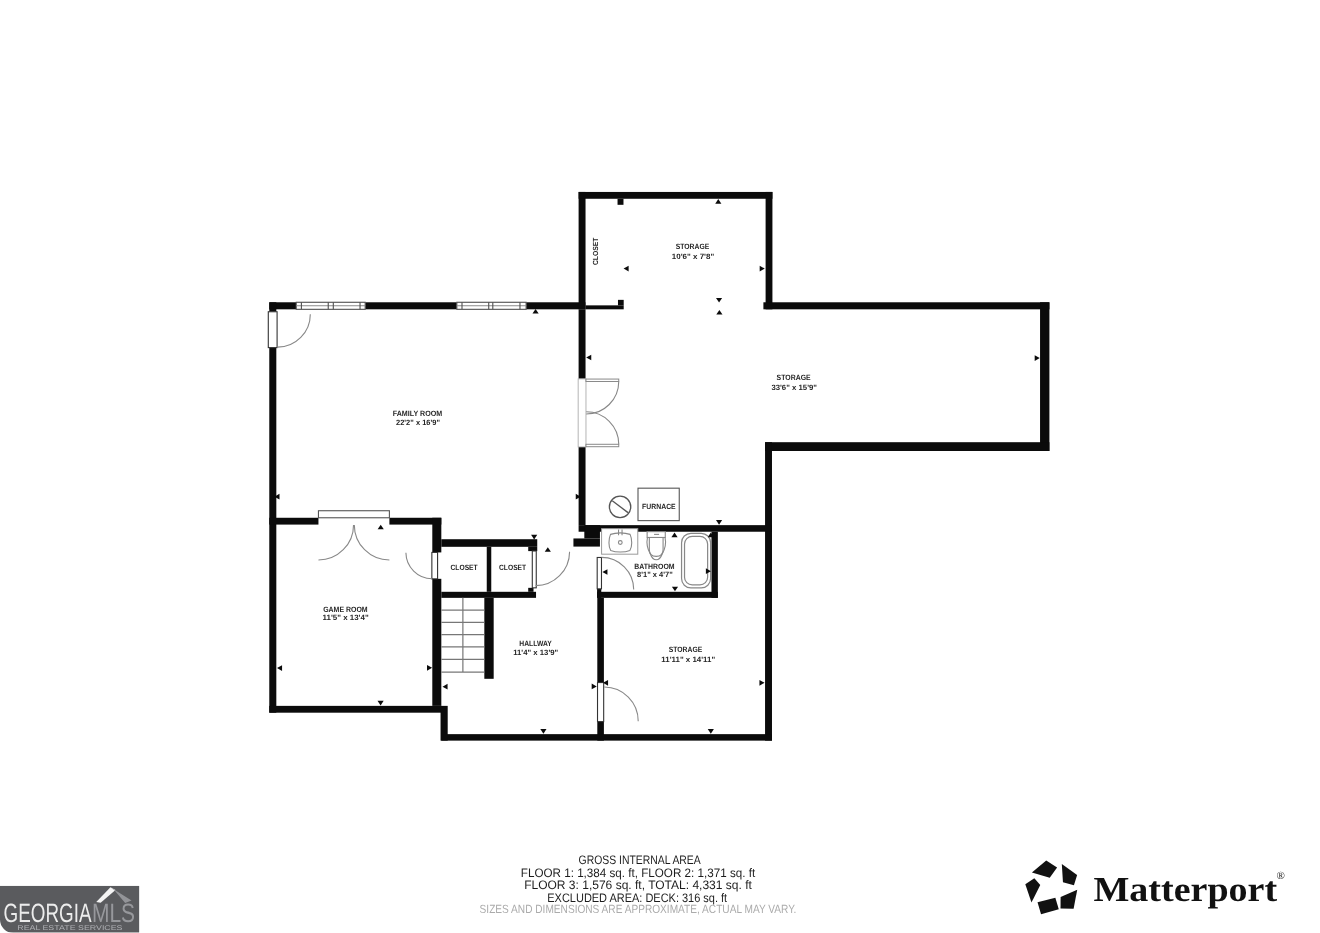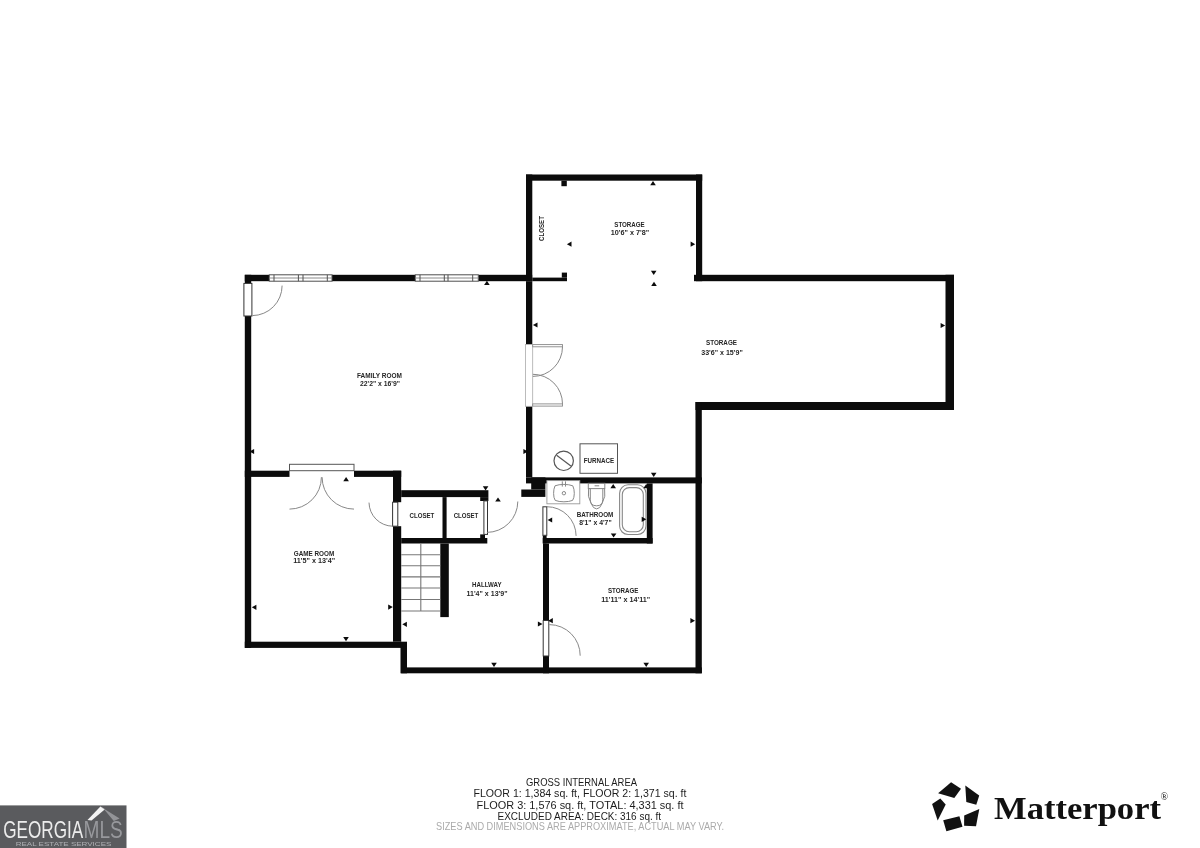--- a/index.html
+++ b/index.html
@@ -1,17 +1,17 @@
 <!DOCTYPE html>
 <html><head>
 <meta charset="utf-8">
 <style>
   html,body{margin:0;padding:0;background:#ffffff;}
   .page{position:relative;width:1200px;height:848px;background:#ffffff;overflow:hidden;
-        font-family:"Liberation Sans", sans-serif;}
+        font-family:"Liberation Sans", sans-serif;border-radius:12px;}
   svg text{font-family:"Liberation Sans", sans-serif;}
 </style>
 </head>
 <body>
 <div class="page">
 <svg width="1200" height="848" viewBox="0 0 1200 848">
 <rect x="0" y="0" width="1200" height="848" fill="#ffffff"></rect>
 <g fill="#0b0b0b" stroke="none">
 
 <rect x="244.8" y="274.8" width="24.5" height="6.4"></rect>

